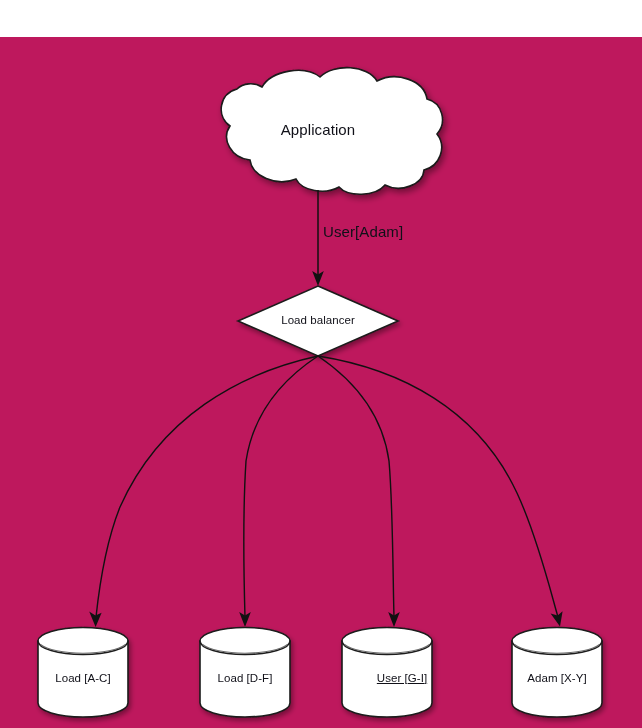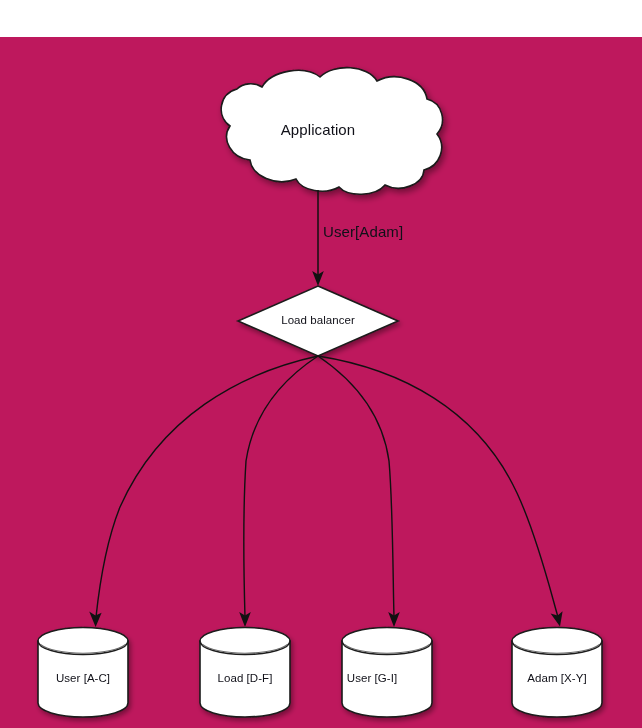--- a/index.html
+++ b/index.html
@@ -164,21 +164,21 @@
       <path class="cyl-inner-arc" d="M 514.5 607.5 A 45 13 0 0 0 599.5 607.5"></path>
     </g>
   </svg>
 
   <div class="node-label label-cloud" style="left:218px; top:84px; width:200px;">Application</div>
 
   <div class="node-label label-edge" style="left:323px; top:186px; width:120px; text-align:left;">User[Adam]</div>
 
   <div class="node-label label-diamond" style="left:238px; top:277px; width:160px;">Load balancer</div>
 
-  <div class="node-label label-db" style="left:23px; top:635px; width:120px;">User [A-C]</div>
+  <div class="node-label label-db" style="left:23px; top:635px; width:120px;">Load [A-C]</div>
 
   <div class="node-label label-db" style="left:185px; top:635px; width:120px;">Load [D-F]</div>
 
-  <div class="node-label label-db" style="left:312px; top:635px; width:120px;">User [G-I]</div>
+  <div class="node-label label-db" style="left:342px; top:635px; width:120px;text-decoration:underline;">User [G-I]</div>
 
   <div class="node-label label-db" style="left:497px; top:635px; width:120px;">Adam [X-Y]</div>
 
 </div>
 
 </body></html>

